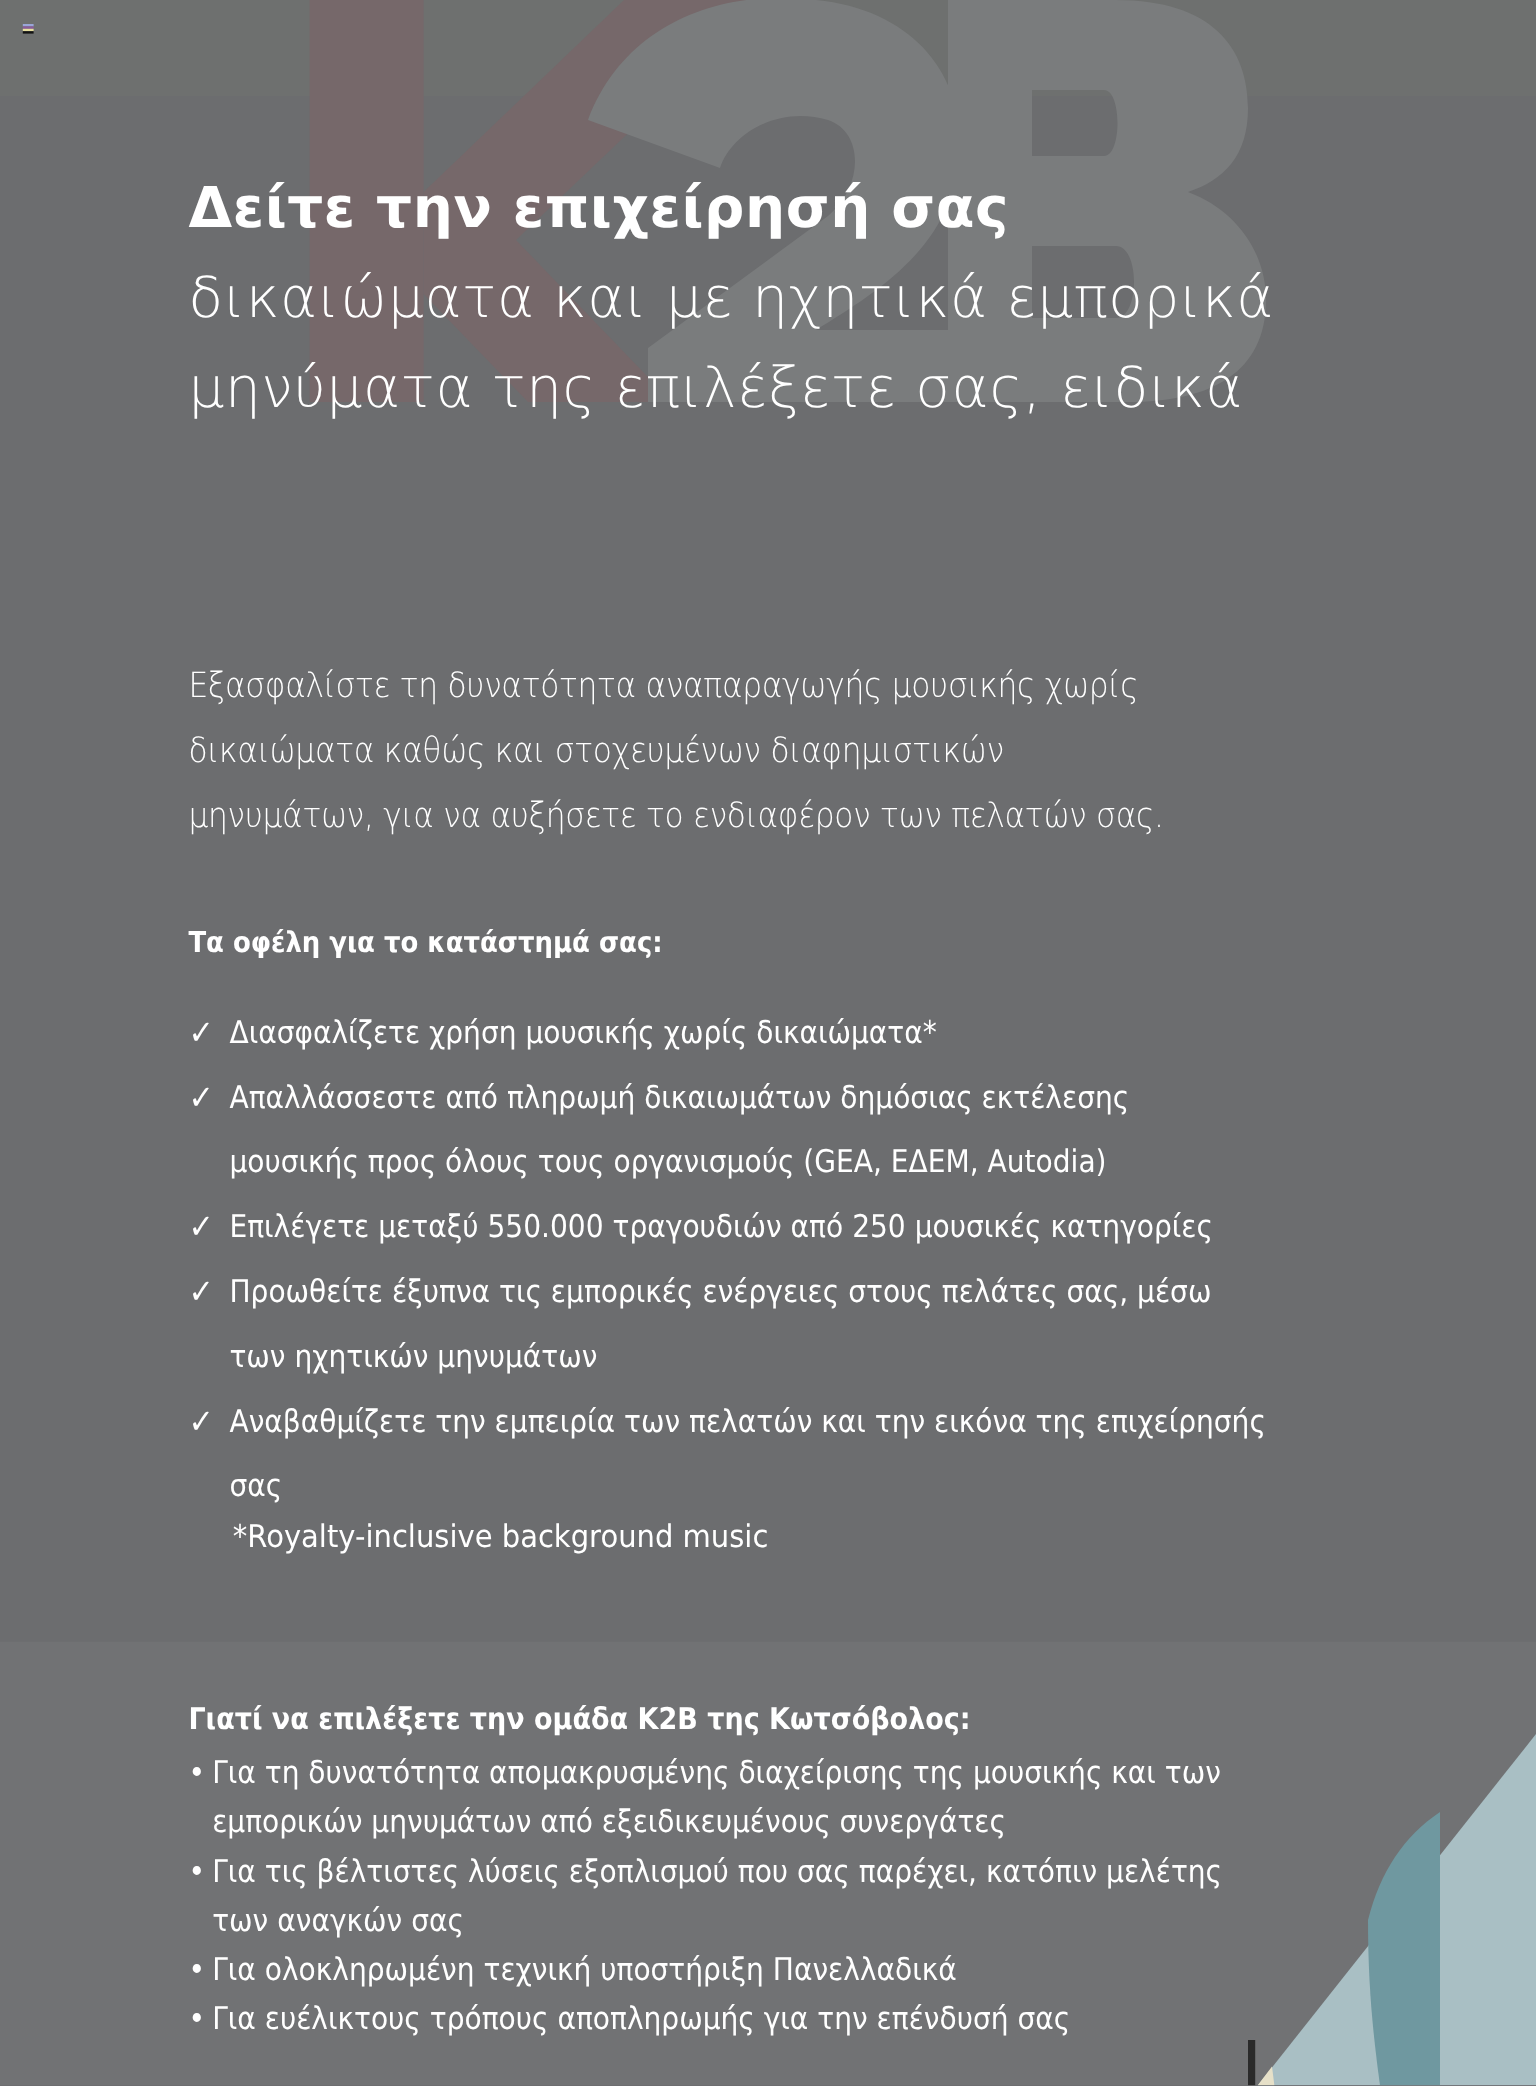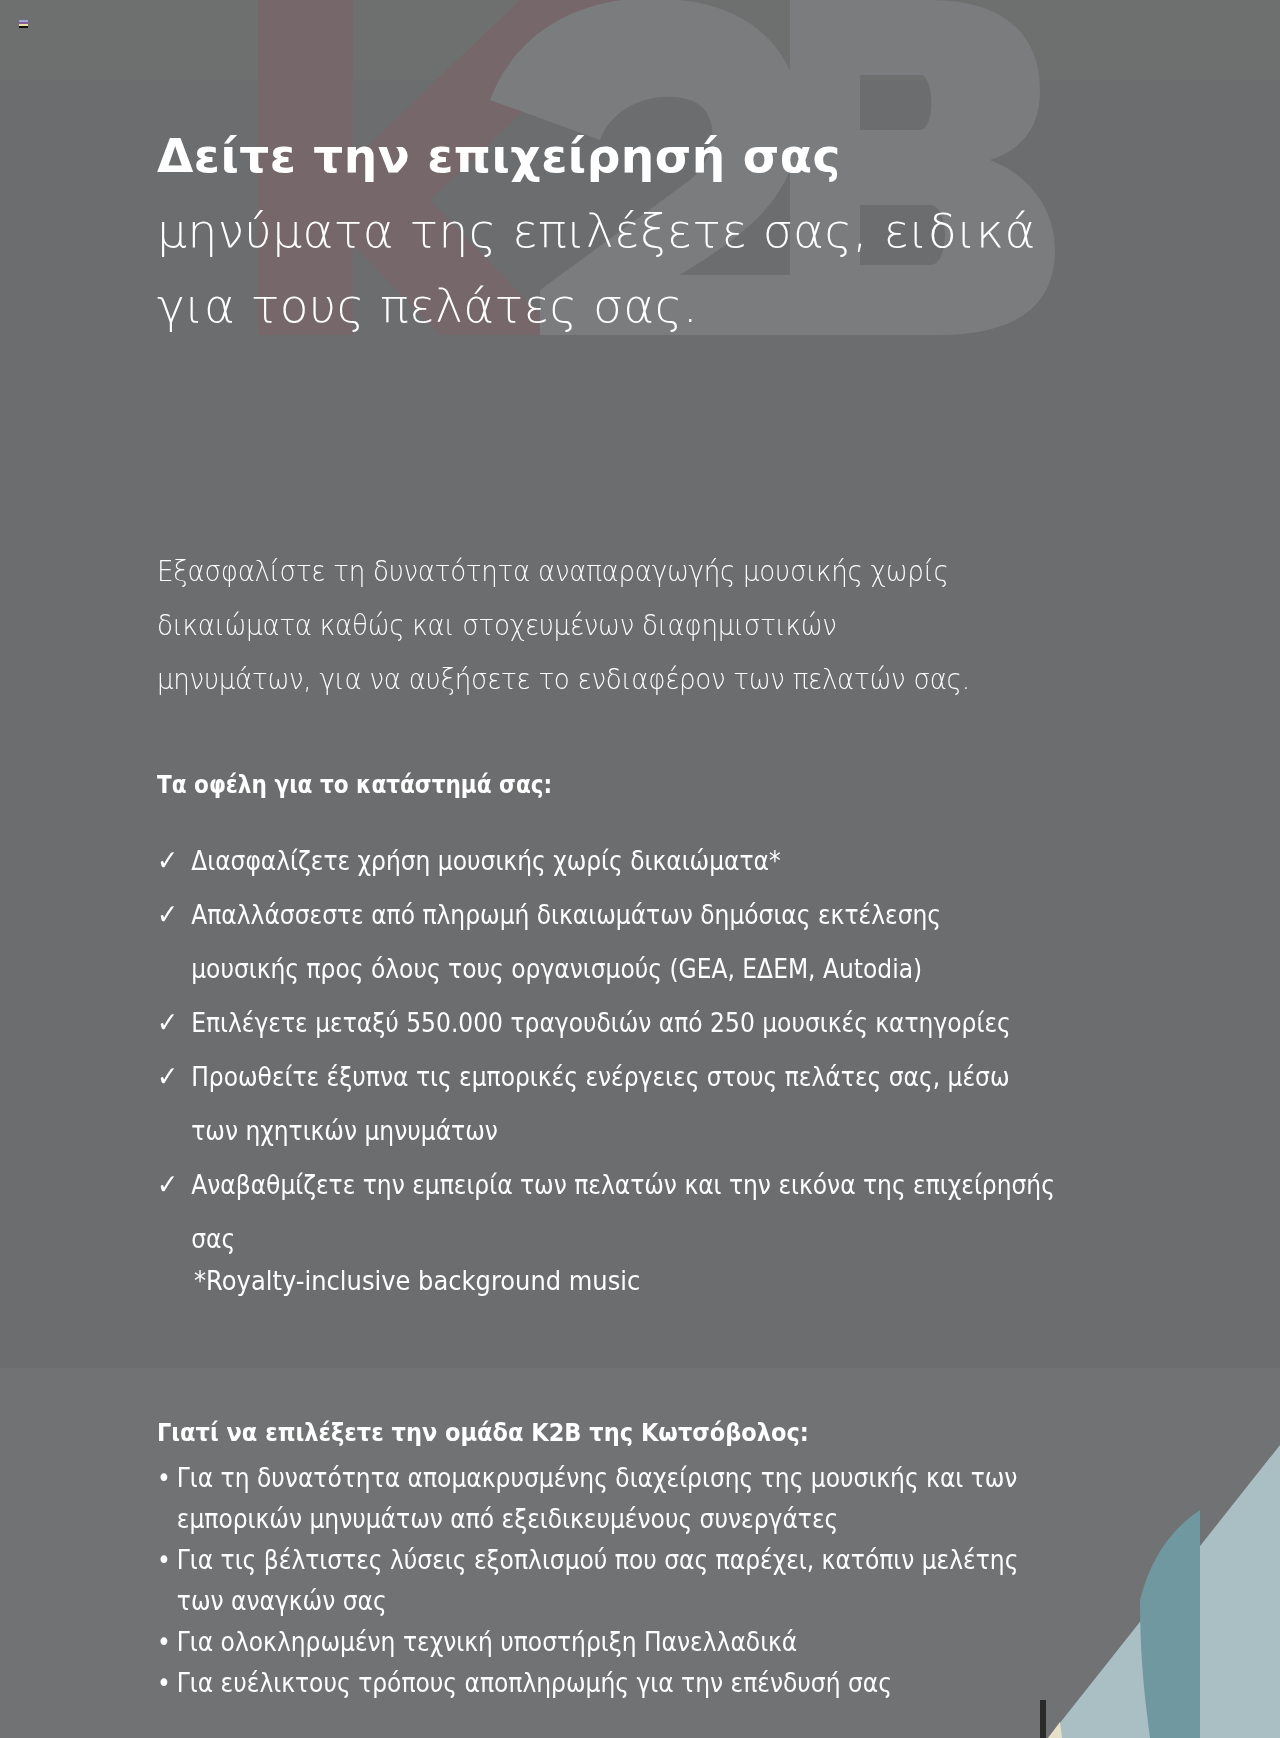--- a/index.html
+++ b/index.html
@@ -10,21 +10,21 @@
     color:#ffffff;
   }
   .top-band { position:absolute; left:0; top:0; width:1280px; height:80px; background:#6e706f; }
   .lower-section { position:absolute; left:0; top:1368px; width:1280px; height:370px; background:#717274; }
   .watermark { position:absolute; left:0; top:0; width:1280px; height:360px; }
   .flag-icon { position:absolute; left:19px; top:20px; width:9px; height:8px; }
   .flag-icon span { display:block; height:2px; }
   .photo { position:absolute; left:0; top:0; width:1280px; height:1738px; pointer-events:none; }
 
   .headline {
-    position:absolute; left:157px; top:118px; width:1000px;
+    position:absolute; left:157px; top:136px; width:1000px;
     font-size:47px; line-height:75px; letter-spacing:0.5px;
     font-family:"DejaVu Sans", sans-serif; font-weight:300;
   }
   .headline b { font-weight:bold; }
 
   .intro {
     position:absolute; left:157px; top:544px; width:1030px;
     font-size:29px; line-height:54px; letter-spacing:-0.3px;
     font-family:"DejaVu Sans", sans-serif; font-weight:300;
     transform:scaleX(0.9); transform-origin:left top;
@@ -90,22 +90,22 @@
 
 <svg class="photo" viewBox="0 0 1280 1738" width="1280" height="1738">
   <polygon points="1280,1445 1280,1738 1048,1738" fill="#a9bfc4"></polygon>
   <path d="M1140,1600 C1150,1560 1170,1530 1200,1510 L1200,1738 L1150,1738 C1145,1700 1140,1660 1140,1600 Z" fill="#6f98a0"></path>
   <polygon points="1048,1738 1060,1722 1062,1738" fill="#e6e0c8"></polygon>
   <rect x="1040" y="1700" width="6" height="38" fill="#2a2a2a"></rect>
 </svg>
 
 <div class="headline">
   <div><b>Δείτε την επιχείρησή σας</b></div>
+  <div>δικαιώματα και με ηχητικά εμπορικά</div>
   <div>μηνύματα της επιλέξετε σας, ειδικά</div>
-  <div>για τους πελάτες σας.</div>
 </div>
 
 <div class="intro">
   <div>Εξασφαλίστε τη δυνατότητα αναπαραγωγής μουσικής χωρίς</div>
   <div>δικαιώματα καθώς και στοχευμένων διαφημιστικών</div>
   <div>μηνυμάτων, για να αυξήσετε το ενδιαφέρον των πελατών σας.</div>
 </div>
 
 <div class="benefits-title">Τα οφέλη για το κατάστημά σας:</div>
 

